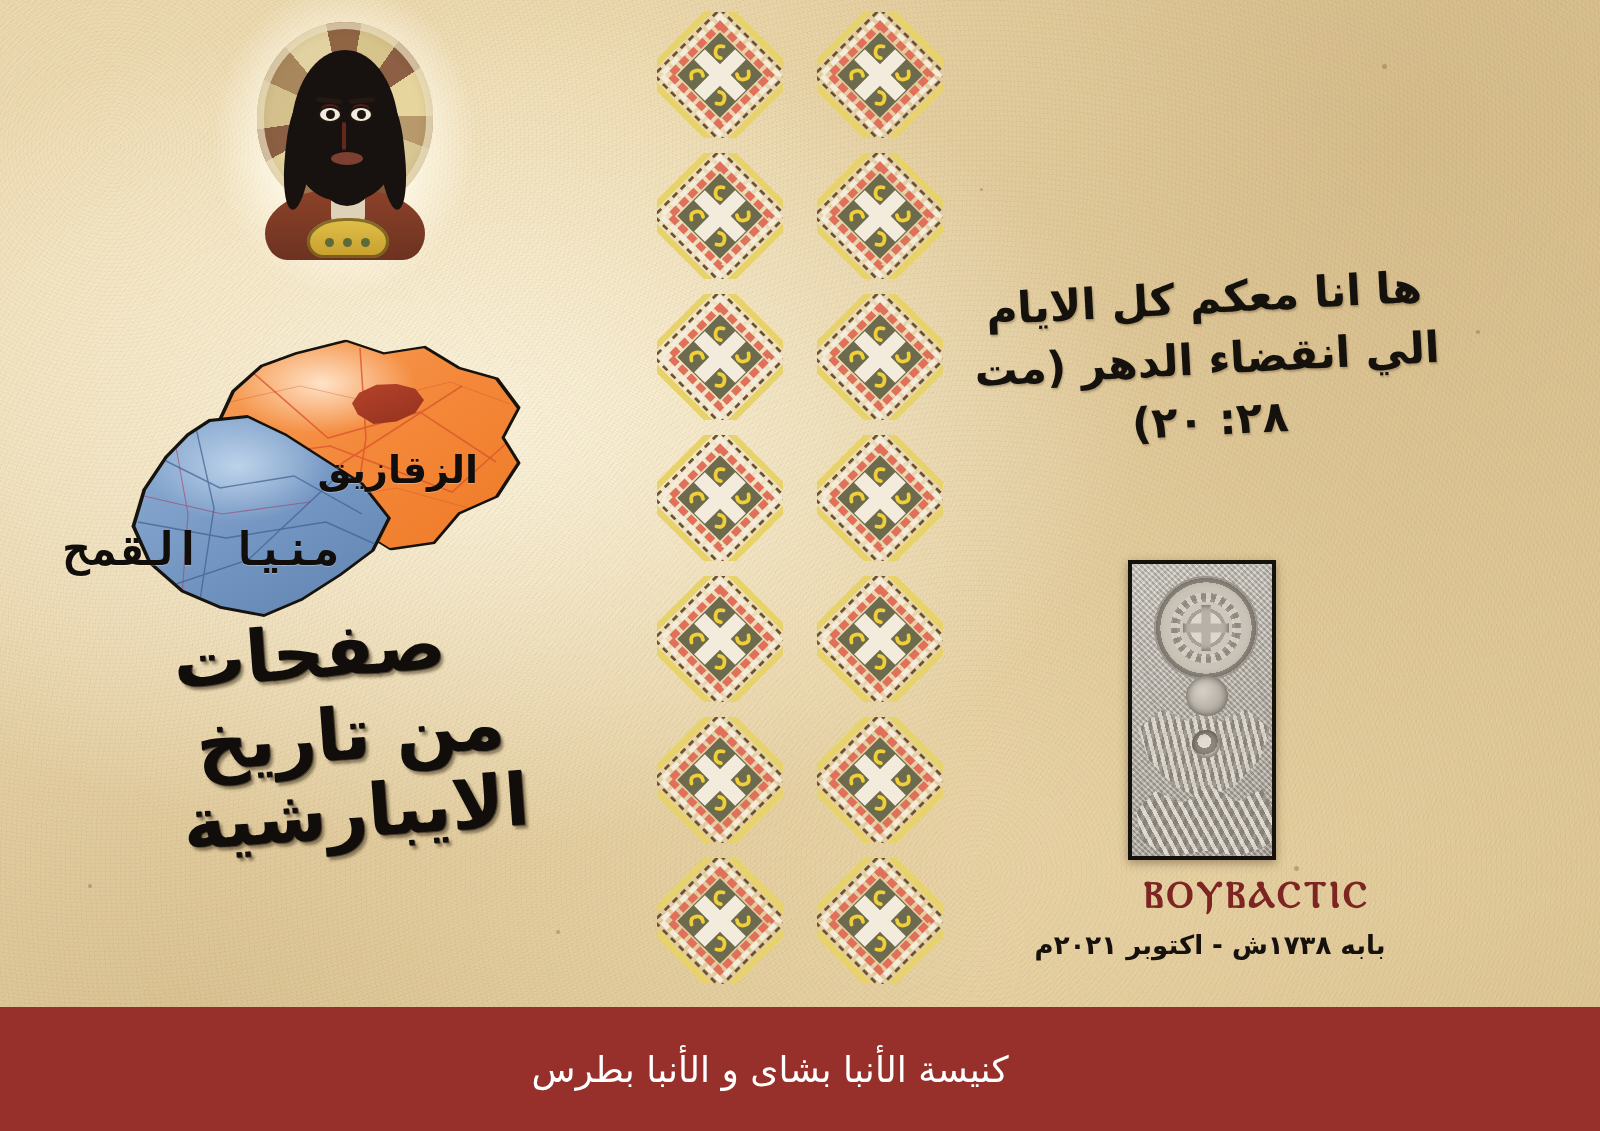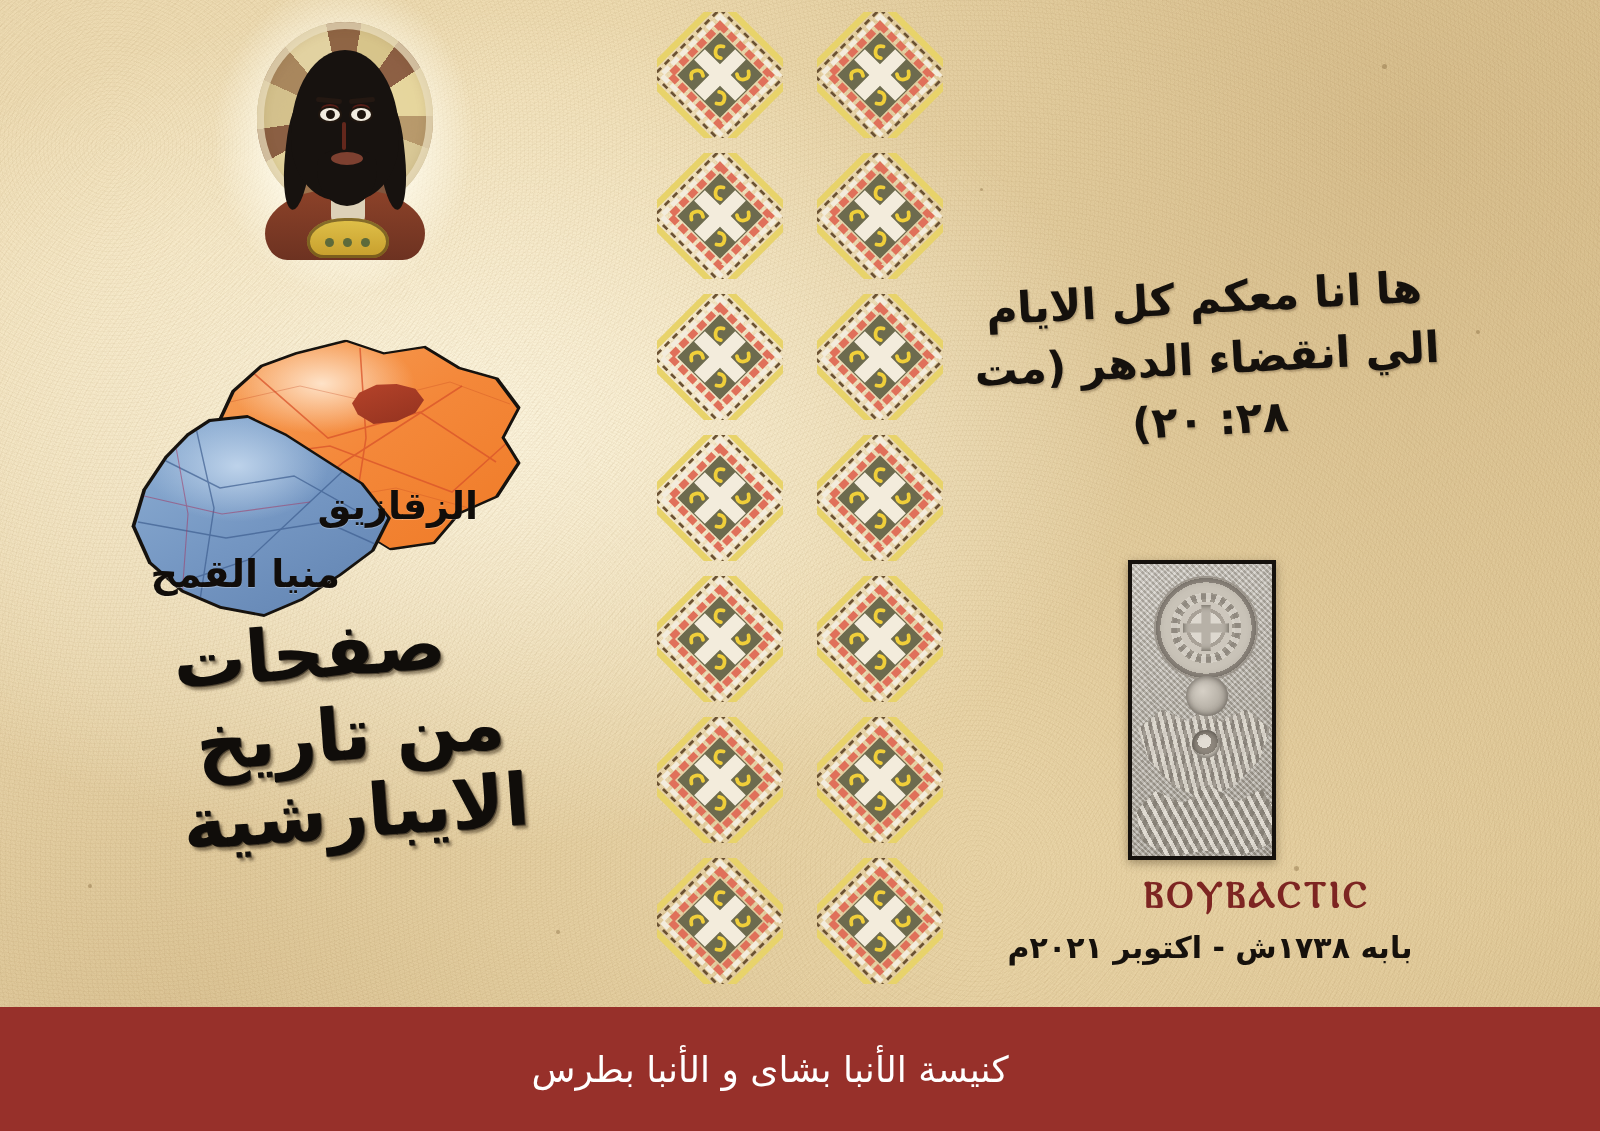--- a/index.html
+++ b/index.html
@@ -215,24 +215,23 @@
   .map-roads {
     position: absolute; inset: 0;
     pointer-events: none;
   }
   .map-label {
     position: absolute;
     color: #110d0a;
     font-weight: 700;
     text-shadow: 0 1px 0 rgba(255,255,255,.25);
     white-space: nowrap;
-    margin-top: 36px;
   }
   #label-zagazig { right: 52px; top: 116px; font-size: 38px; }
-  #label-minya   { right: 190px; top: 184px; font-size: 38px; }
+  #label-minya   { right: 190px; top: 190px; font-size: 46px; font-family: Liberation Mono, monospace; }
 
   
   #main-title {
     position: absolute;
     left: 70px; top: 612px;
     width: 560px;
     text-align: center;
     color: #100d0a;
     font-weight: 700;
     line-height: 1.08;
@@ -347,21 +346,21 @@
     font-weight: 700;
     letter-spacing: 3px;
     font-family: "DejaVu Serif", "Liberation Serif", serif;
   }
   #date-line {
     position: absolute;
     left: 1000px; top: 930px;
     width: 420px;
     text-align: center;
     color: #16110c;
-    font-size: 30px;
+    font-size: 26px;
     font-weight: 700;
   }
 
   
   #banner {
     position: absolute;
     left: 0; top: 1007px;
     width: 1600px; height: 124px;
     background: #97302a;
     display: flex;

